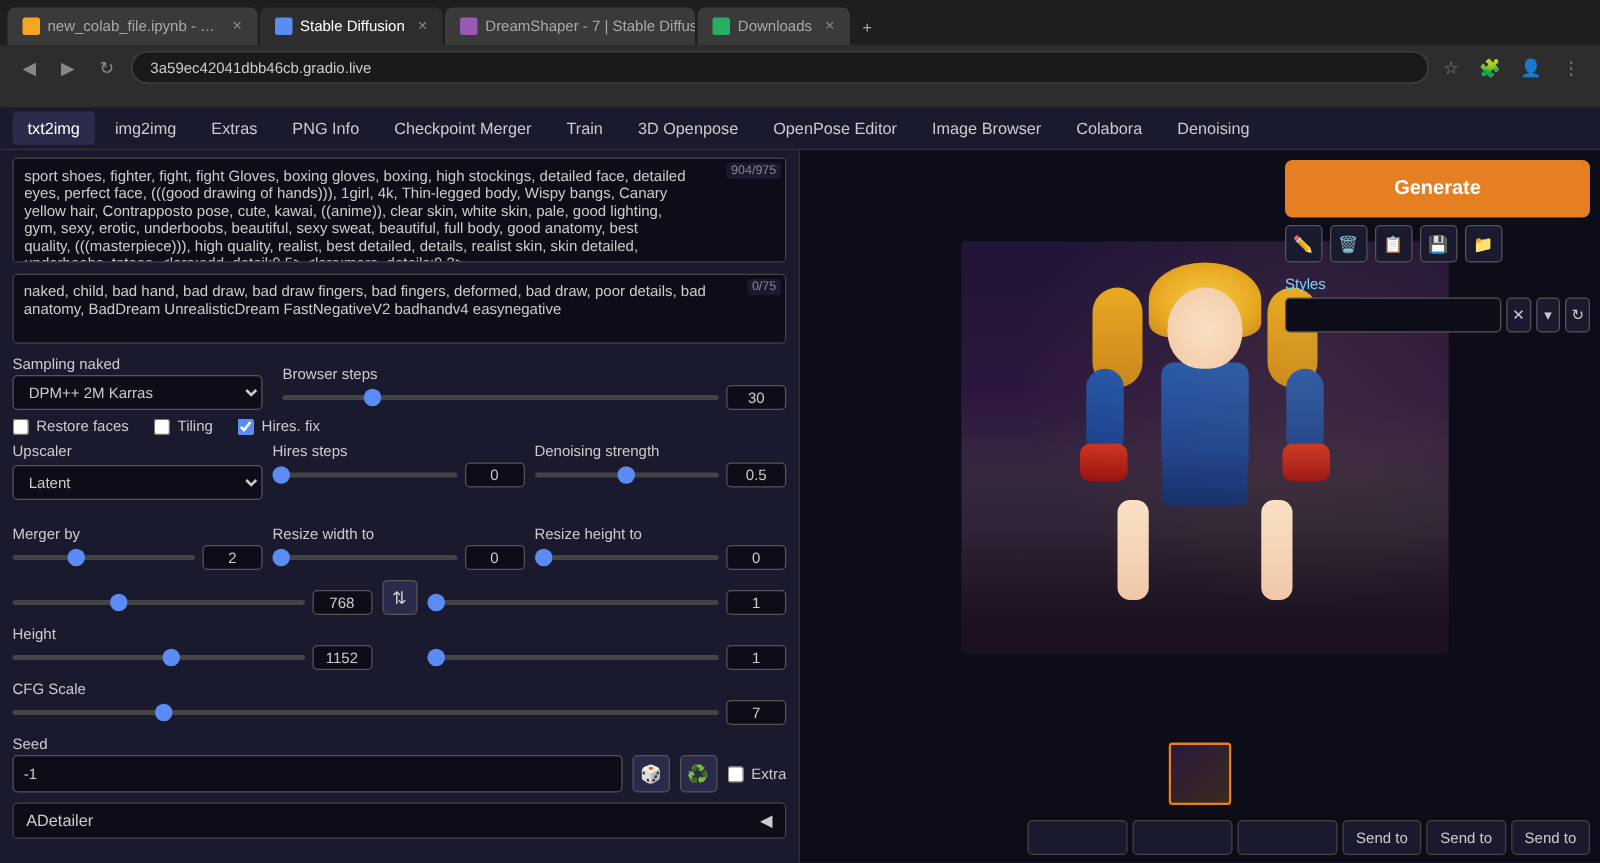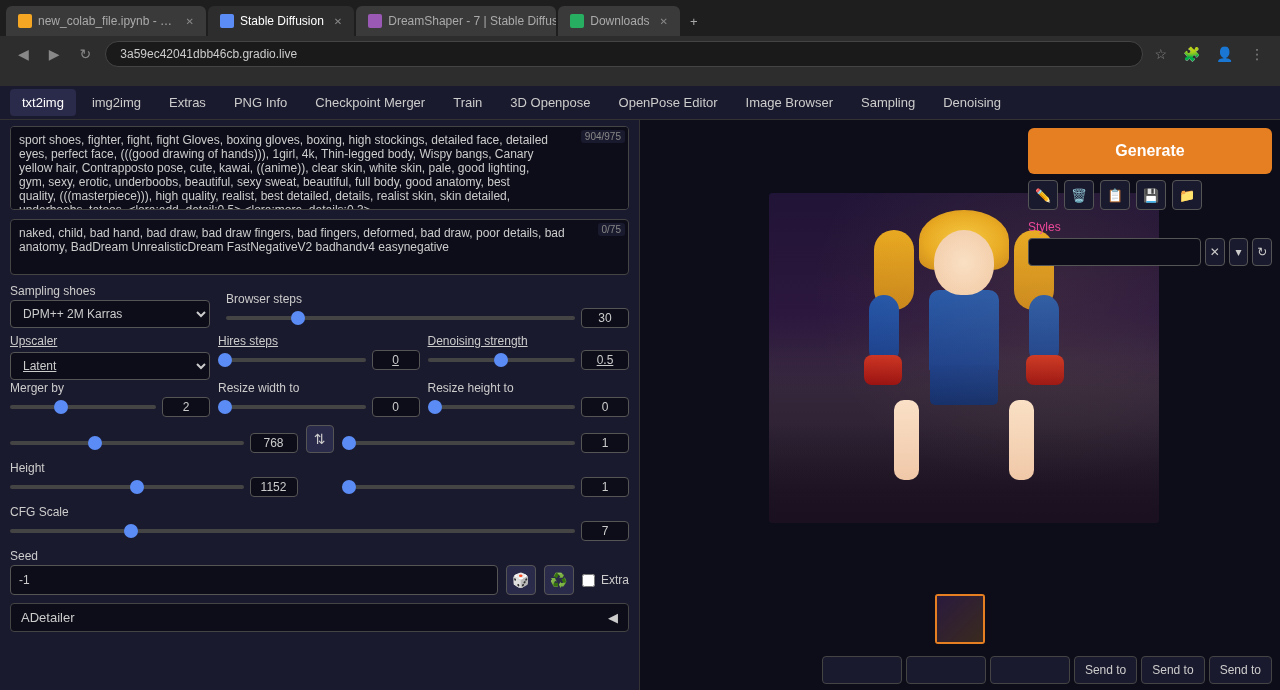--- a/index.html
+++ b/index.html
@@ -294,21 +294,21 @@
       border-radius: 4px;
       color: #ccc;
       width: 30px;
       height: 30px;
       display: flex;
       align-items: center;
       justify-content: center;
       cursor: pointer;
       font-size: 13px;
     }
-    .styles-label { font-size: 12px; color: #ec4899; margin-bottom: 4px; }
+    .styles-label { font-size: 12px; color: #7dd3fc; margin-bottom: 4px; }
     .styles-input-row {
       display: flex;
       gap: 4px;
     }
     .styles-input {
       flex: 1;
       background: #0d0d1a;
       border: 1px solid #555;
       border-radius: 4px;
       color: #ccc;
@@ -439,58 +439,72 @@
 <div class="app-nav">
   <div class="nav-item active">txt2img</div>
   <div class="nav-item">img2img</div>
   <div class="nav-item">Extras</div>
   <div class="nav-item">PNG Info</div>
   <div class="nav-item">Checkpoint Merger</div>
   <div class="nav-item">Train</div>
   <div class="nav-item">3D Openpose</div>
   <div class="nav-item">OpenPose Editor</div>
   <div class="nav-item">Image Browser</div>
-  <div class="nav-item">Sampling</div>
+  <div class="nav-item">Colabora</div>
   <div class="nav-item">Denoising</div>
 </div>
 
 <div class="main-layout">
 
   <div class="left-panel">
 
     <div class="prompt-area">
       <textarea class="prompt-textarea" rows="5" style="padding-right: 80px;">sport shoes, fighter, fight, fight Gloves, boxing gloves, boxing, high stockings, detailed face, detailed eyes, perfect face, (((good drawing of hands))), 1girl, 4k, Thin-legged body, Wispy bangs, Canary yellow hair, Contrapposto pose, cute, kawai, ((anime)), clear skin, white skin, pale, good lighting, gym, sexy, erotic, underboobs, beautiful, sexy sweat, beautiful, full body, good anatomy, best quality, (((masterpiece))), high quality, realist, best detailed, details, realist skin, skin detailed, underboobs, tatoos, &lt;lora:add_detail:0.5&gt; &lt;lora:more_details:0.3&gt; &lt;lora:JapaneseDollLikeness_v15:0.5&gt; &lt;lora:hairdetailer:0.4&gt; &lt;lora:lora_perfecteyes_v1_from_v1_160:1&gt;</textarea>
       <span class="token-badge">904/975</span>
     </div>
 
     <div class="prompt-area">
       <textarea class="prompt-textarea" rows="3" style="padding-right: 60px;">naked, child, bad hand, bad draw, bad draw fingers, bad fingers, deformed, bad draw, poor details, bad anatomy, BadDream UnrealisticDream FastNegativeV2 badhandv4 easynegative</textarea>
       <span class="token-badge">0/75</span>
     </div>
 
     <div class="sampling-section section-divider">
       <div class="select-group">
-        <div class="label">Sampling shoes</div>
+        <div class="label">Sampling naked</div>
         <select>
           <option>DPM++ 2M Karras</option>
           <option>Euler a</option>
           <option>Euler</option>
         </select>
       </div>
       <div class="slider-group">
         <div class="label">Browser steps</div>
         <div class="slider-container">
           <input type="range" class="full-width-slider slider-blue" style="--val: 20%; flex: 1 1 0%;" min="1" max="150" value="30">
           <input type="text" class="slider-val" value="30" style="">
         </div>
       </div>
     </div>
 
-
-    <div style="display:grid;grid-template-columns:200px 1fr 1fr;gap:8px;margin-bottom:1px;text-decoration:underline;">
+    <div class="checkboxes-row section-divider">
+      <label class="checkbox-item">
+        <input type="checkbox" style="">
+        <span>Restore faces</span>
+      </label>
+      <label class="checkbox-item">
+        <input type="checkbox" style="">
+        <span>Tiling</span>
+      </label>
+      <label class="checkbox-item">
+        <input type="checkbox" checked="" style="">
+        <span>Hires. fix</span>
+      </label>
+    </div>
+
+    <div style="display:grid;grid-template-columns:200px 1fr 1fr;gap:8px;margin-bottom:20px;">
       <div class="upscaler-group">
         <div class="label">Upscaler</div>
         <select>
           <option>Latent</option>
           <option>None</option>
           <option>ESRGAN_4x</option>
         </select>
       </div>
       <div>
         <div class="label">Hires steps</div>

